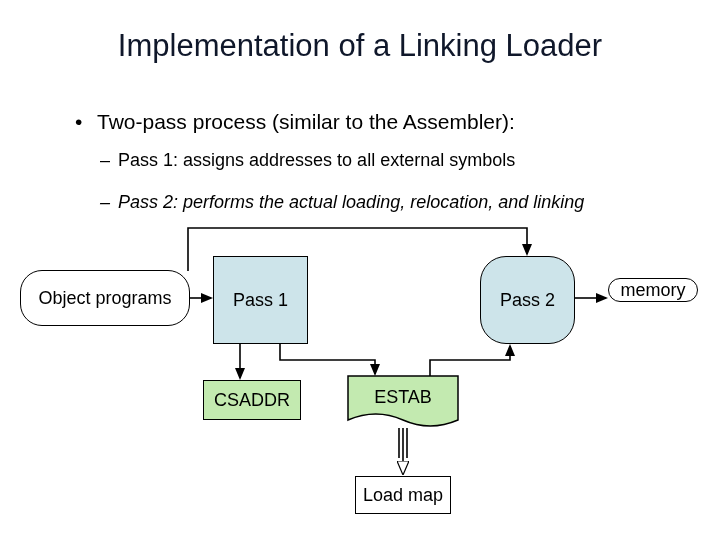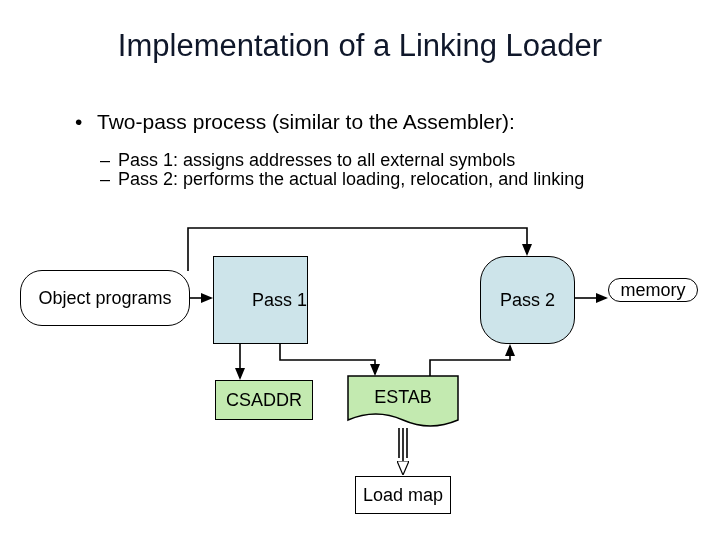--- a/index.html
+++ b/index.html
@@ -34,21 +34,21 @@
     display: inline-block;
     width: 22px;
   }
   .sub {
     position: absolute;
     left: 100px;
     font-size: 18px;
     color: #000;
   }
   .sub1 { top: 150px; }
-  .sub2 { top: 169px; }
+  .sub2 { top: 192px; font-style: italic; }
   .dash { display:inline-block; width: 18px; }
   .node {
     position: absolute;
     box-sizing: border-box;
     display: flex;
     align-items: center;
     justify-content: center;
     text-align: center;
     font-size: 18px;
     line-height: 1.15;
@@ -58,21 +58,20 @@
     border-radius: 22px;
     background: #fff;
   }
   .pass {
     background: #cde4ea;
     border: 1.5px solid #000;
   }
   .csaddr {
     background: #c3eab0;
     border: 1.5px solid #000;
-    margin-left: 12px;
   }
   .loadmap {
     background: #fff;
     border: 1.5px solid #000;
   }
   svg.overlay {
     position: absolute;
     top: 0; left: 0;
     width: 720px; height: 540px;
     pointer-events: none;
@@ -92,21 +91,21 @@
 <div class="sub sub2">
   <span class="dash">–</span><span>Pass 2: performs the actual loading, relocation, and linking</span>
 </div>
 
 <div class="node rounded" style="top:270px; left:20px; width:170px; height:56px;">
   <div>
     <div>Object programs</div>
   </div>
 </div>
 
-<div class="node pass" style="top:256px; left:213px; width:95px; height:88px;justify-content:flex-end;">
+<div class="node pass" style="top:256px; left:213px; width:95px; height:88px;">
   <span>Pass 1</span>
 </div>
 
 <div class="node pass" style="top:256px; left:480px; width:95px; height:88px;border-radius:26px;">
   <span>Pass 2</span>
 </div>
 
 <div class="node rounded" style="top:278px; left:608px; width:90px; height:24px;">
   <span>memory</span>
 </div>

